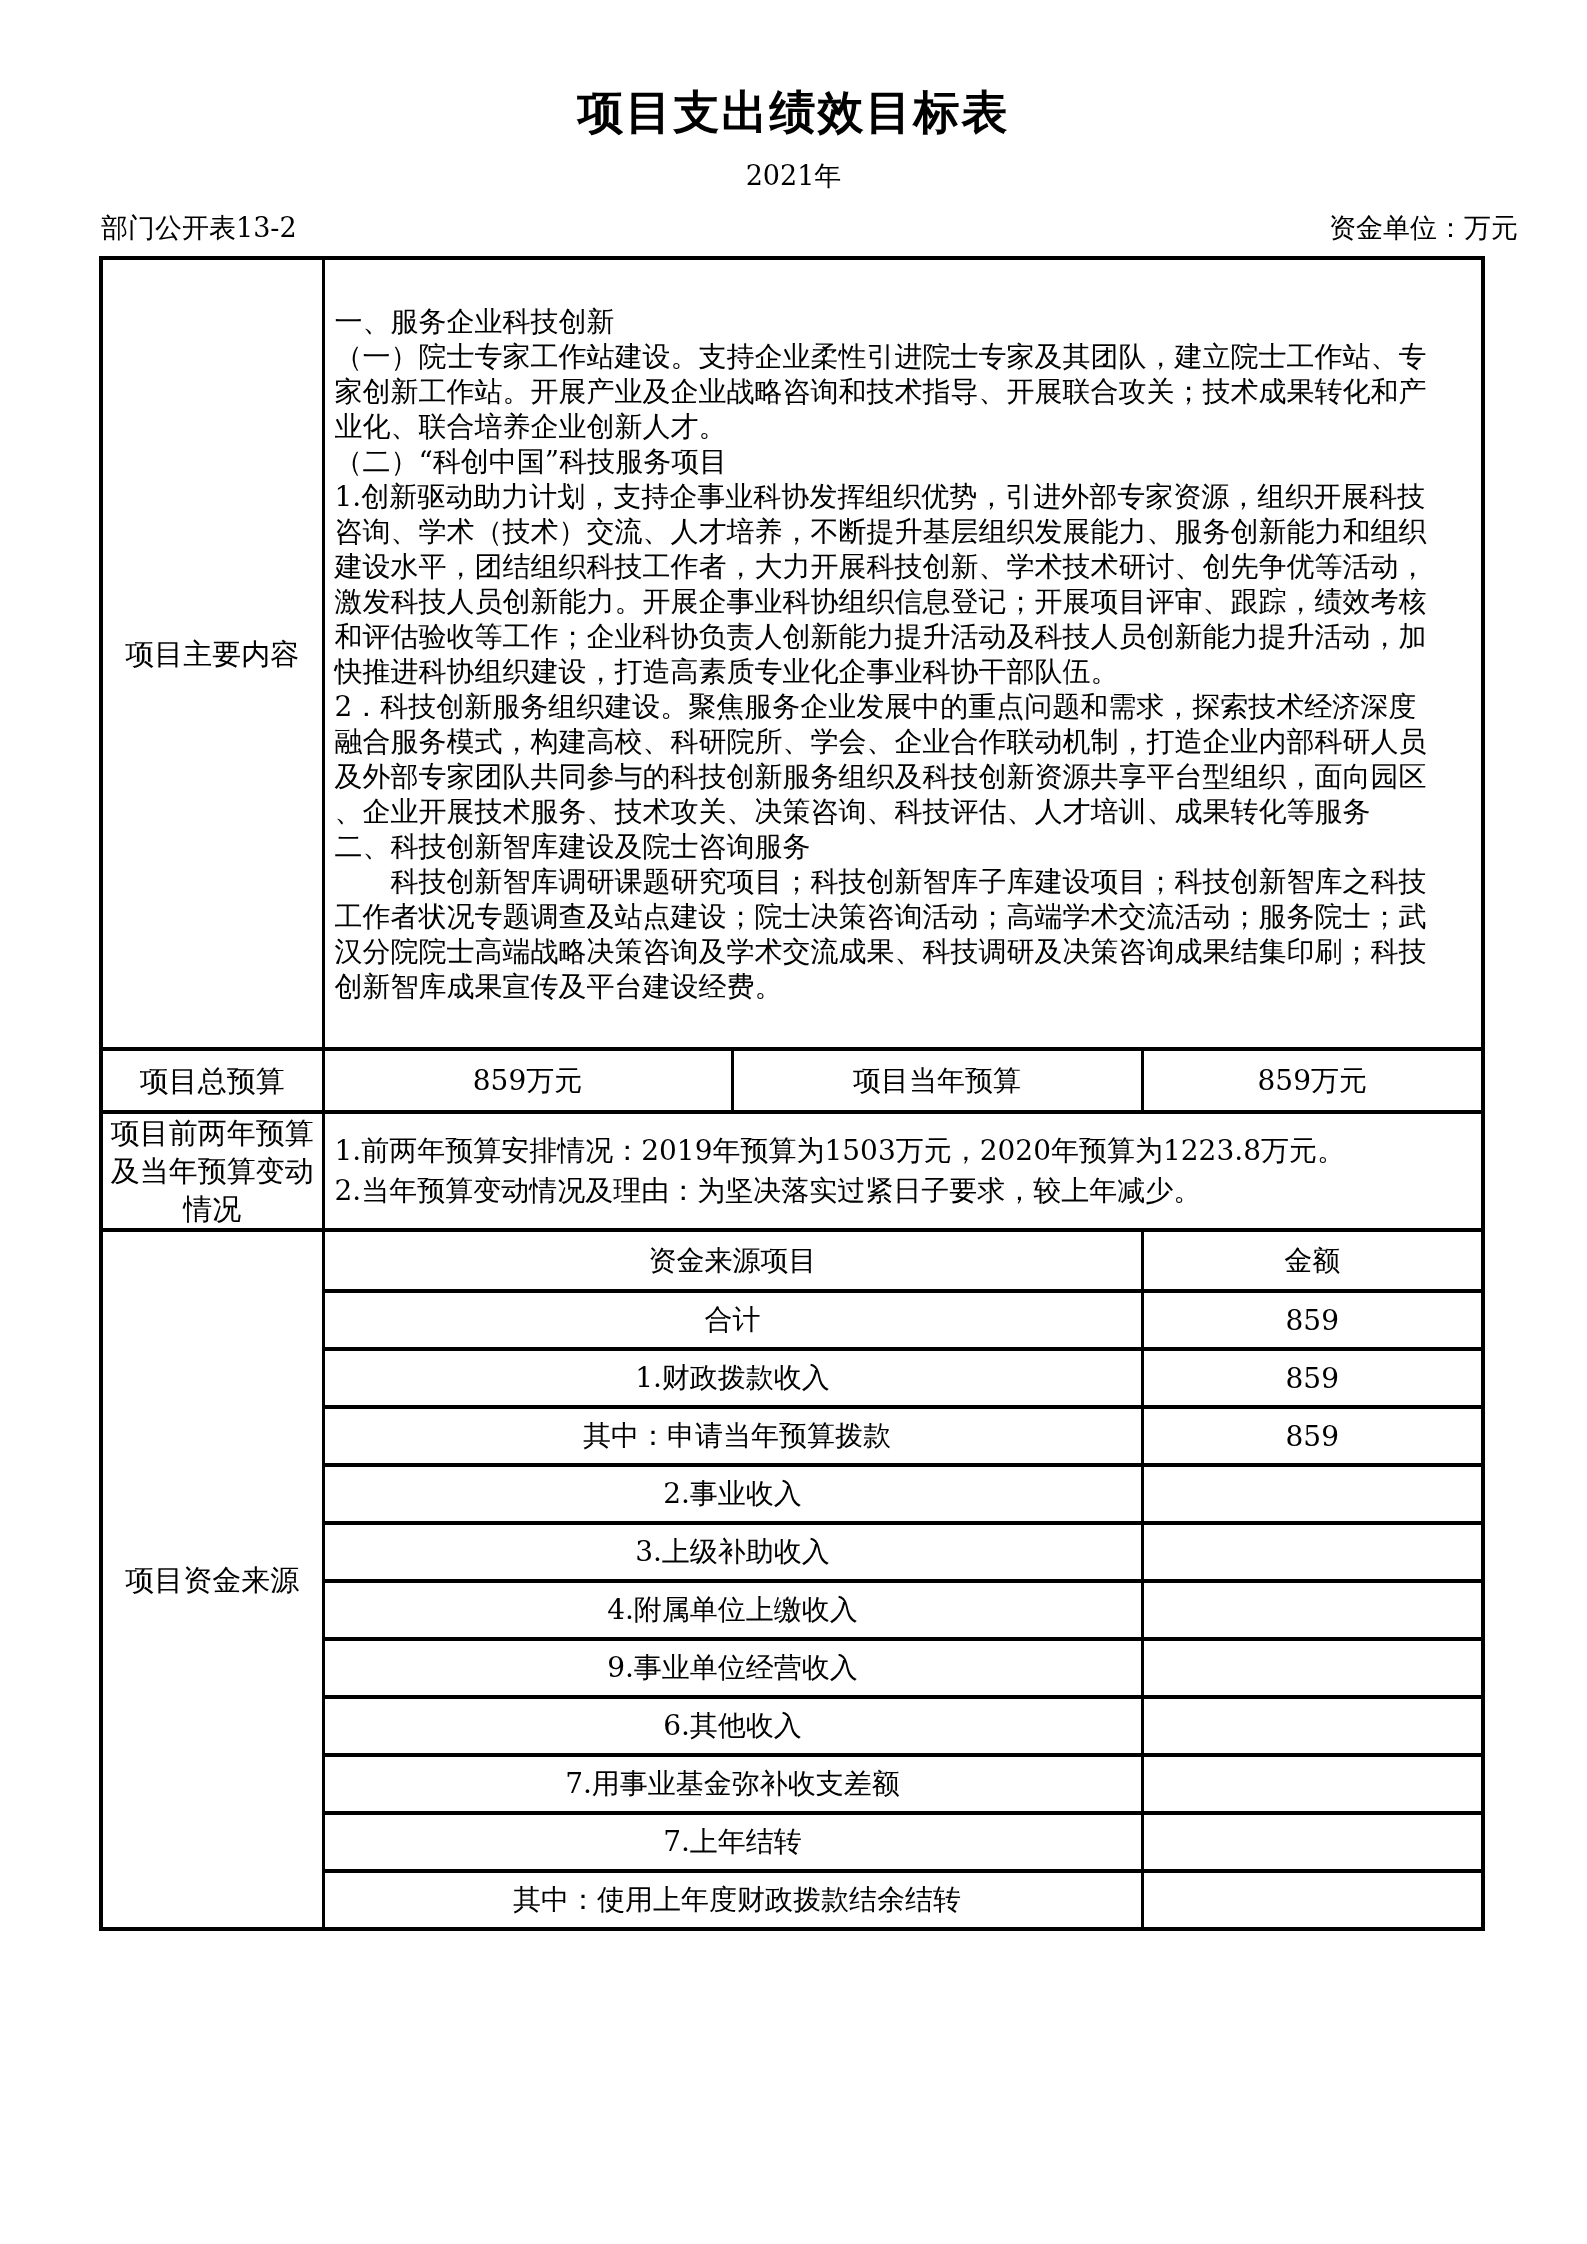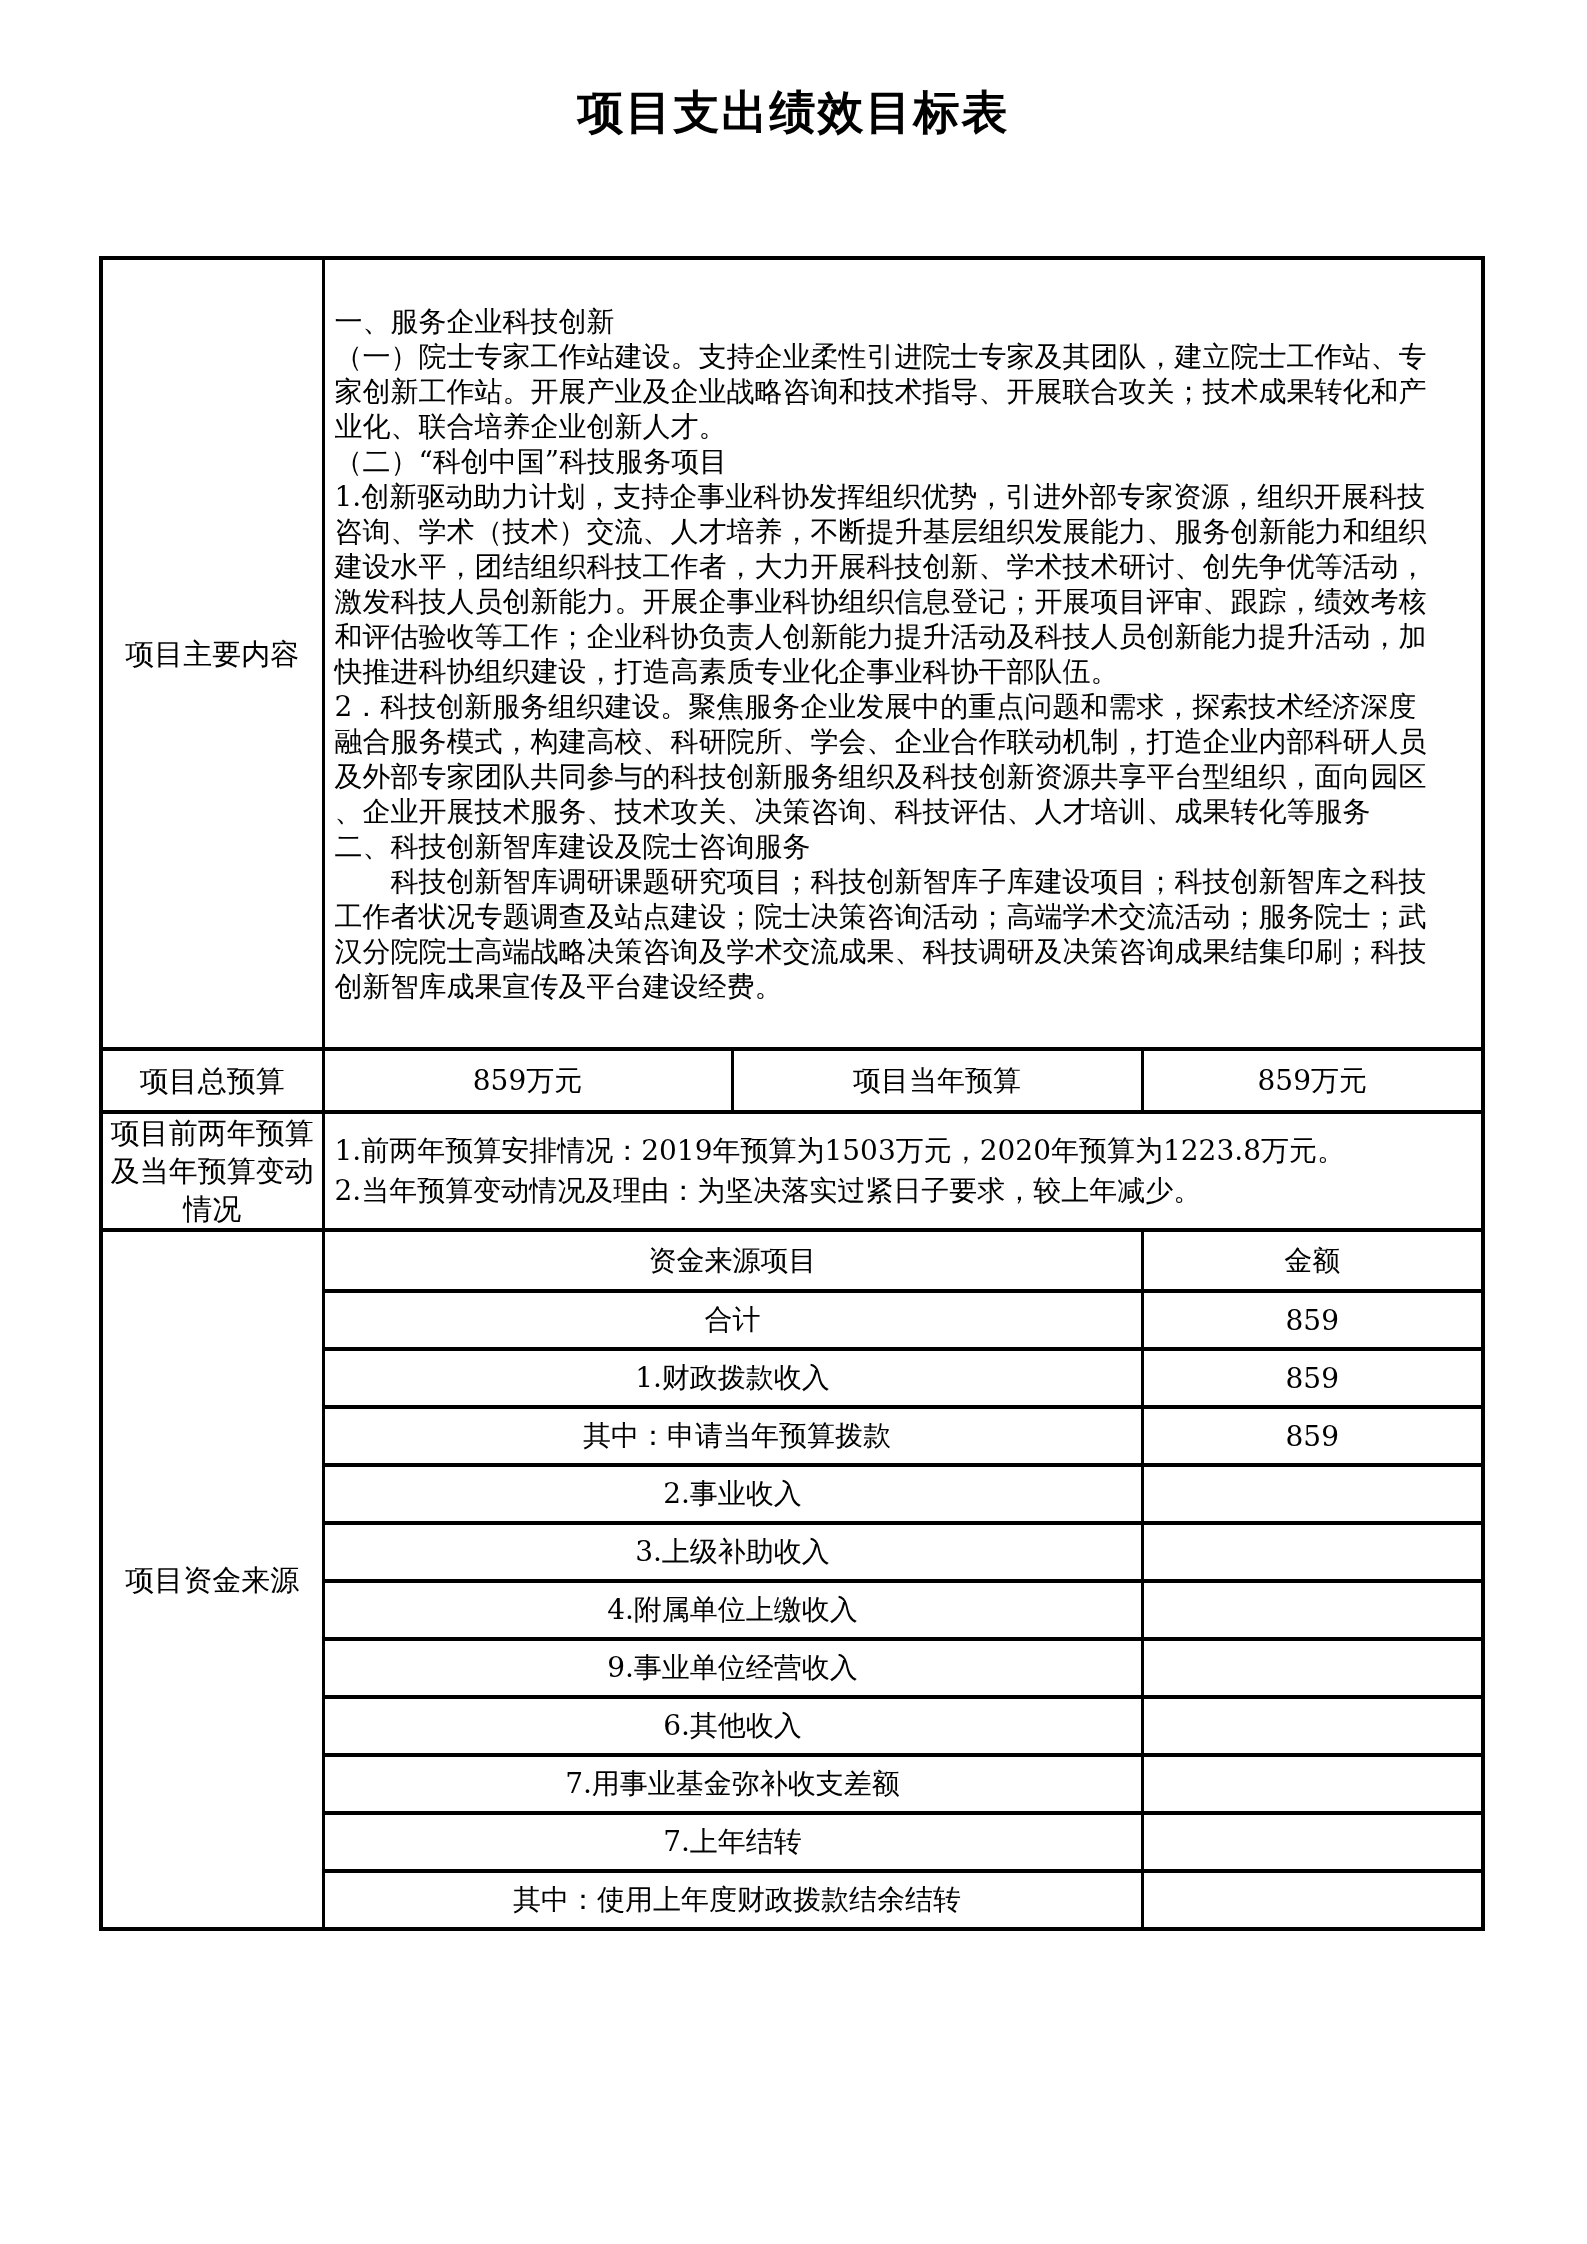--- a/index.html
+++ b/index.html
@@ -53,21 +53,26 @@
   .h-hist{height:102px;}
   .frh{height:61px;}
   .fr{height:58px;}
 </style>
 </head>
 <body>
 
 <div class="page">
 
   <div class="doc-title">项目支出绩效目标表</div>
+  <div class="doc-year">2021年</div>
 
+  <div class="meta-row">
+    <span>部门公开表13-2</span>
+    <span>资金单位：万元</span>
+  </div>
 
   <div class="tbl-wrap">
     <table>
       <colgroup>
         <col style="width:222px">
         <col style="width:409px">
         <col style="width:410px">
         <col style="width:341px">
       </colgroup>
 

